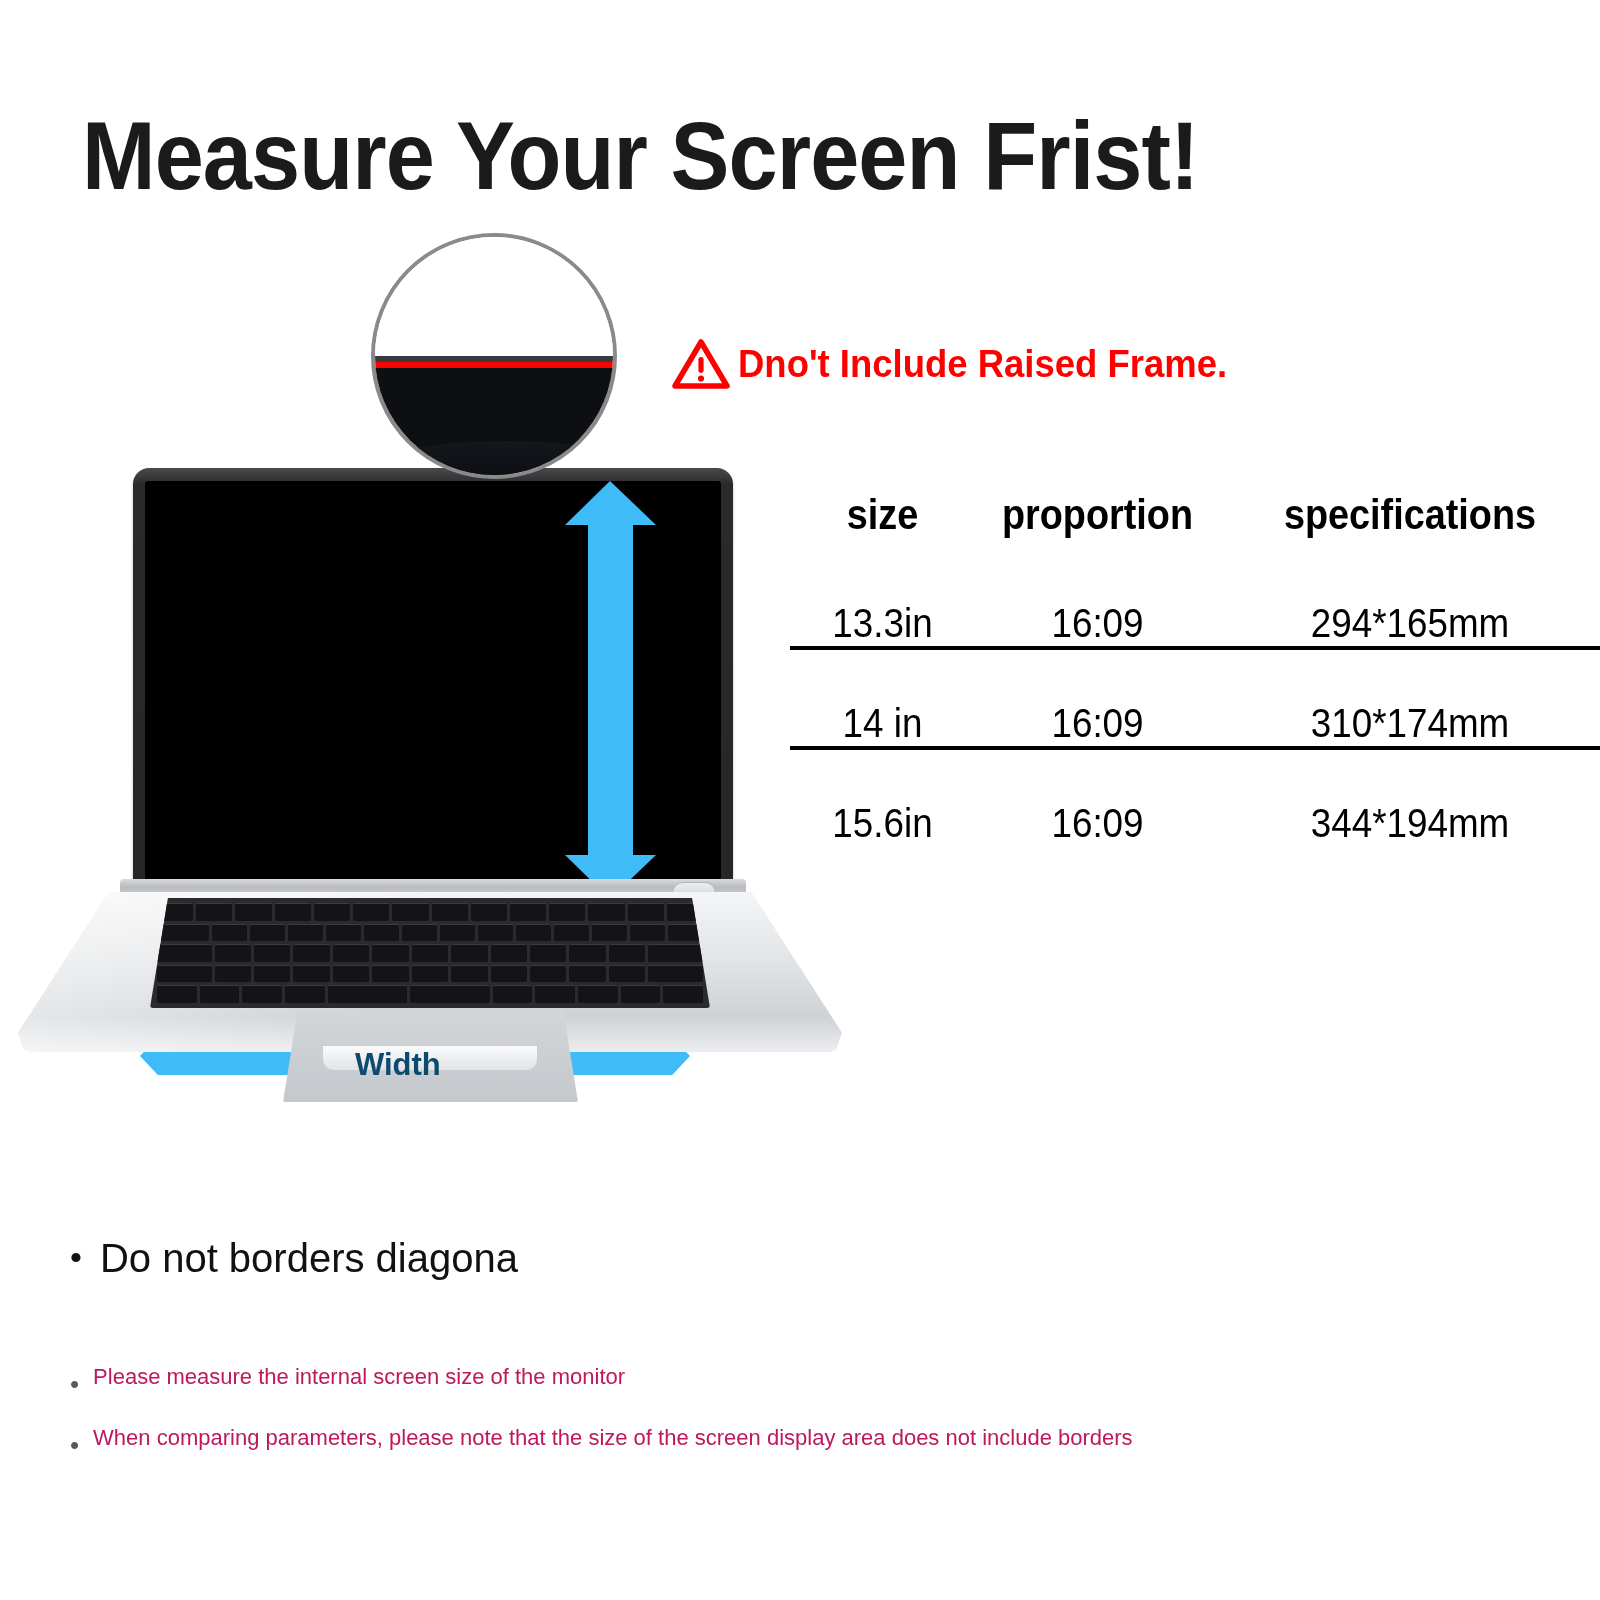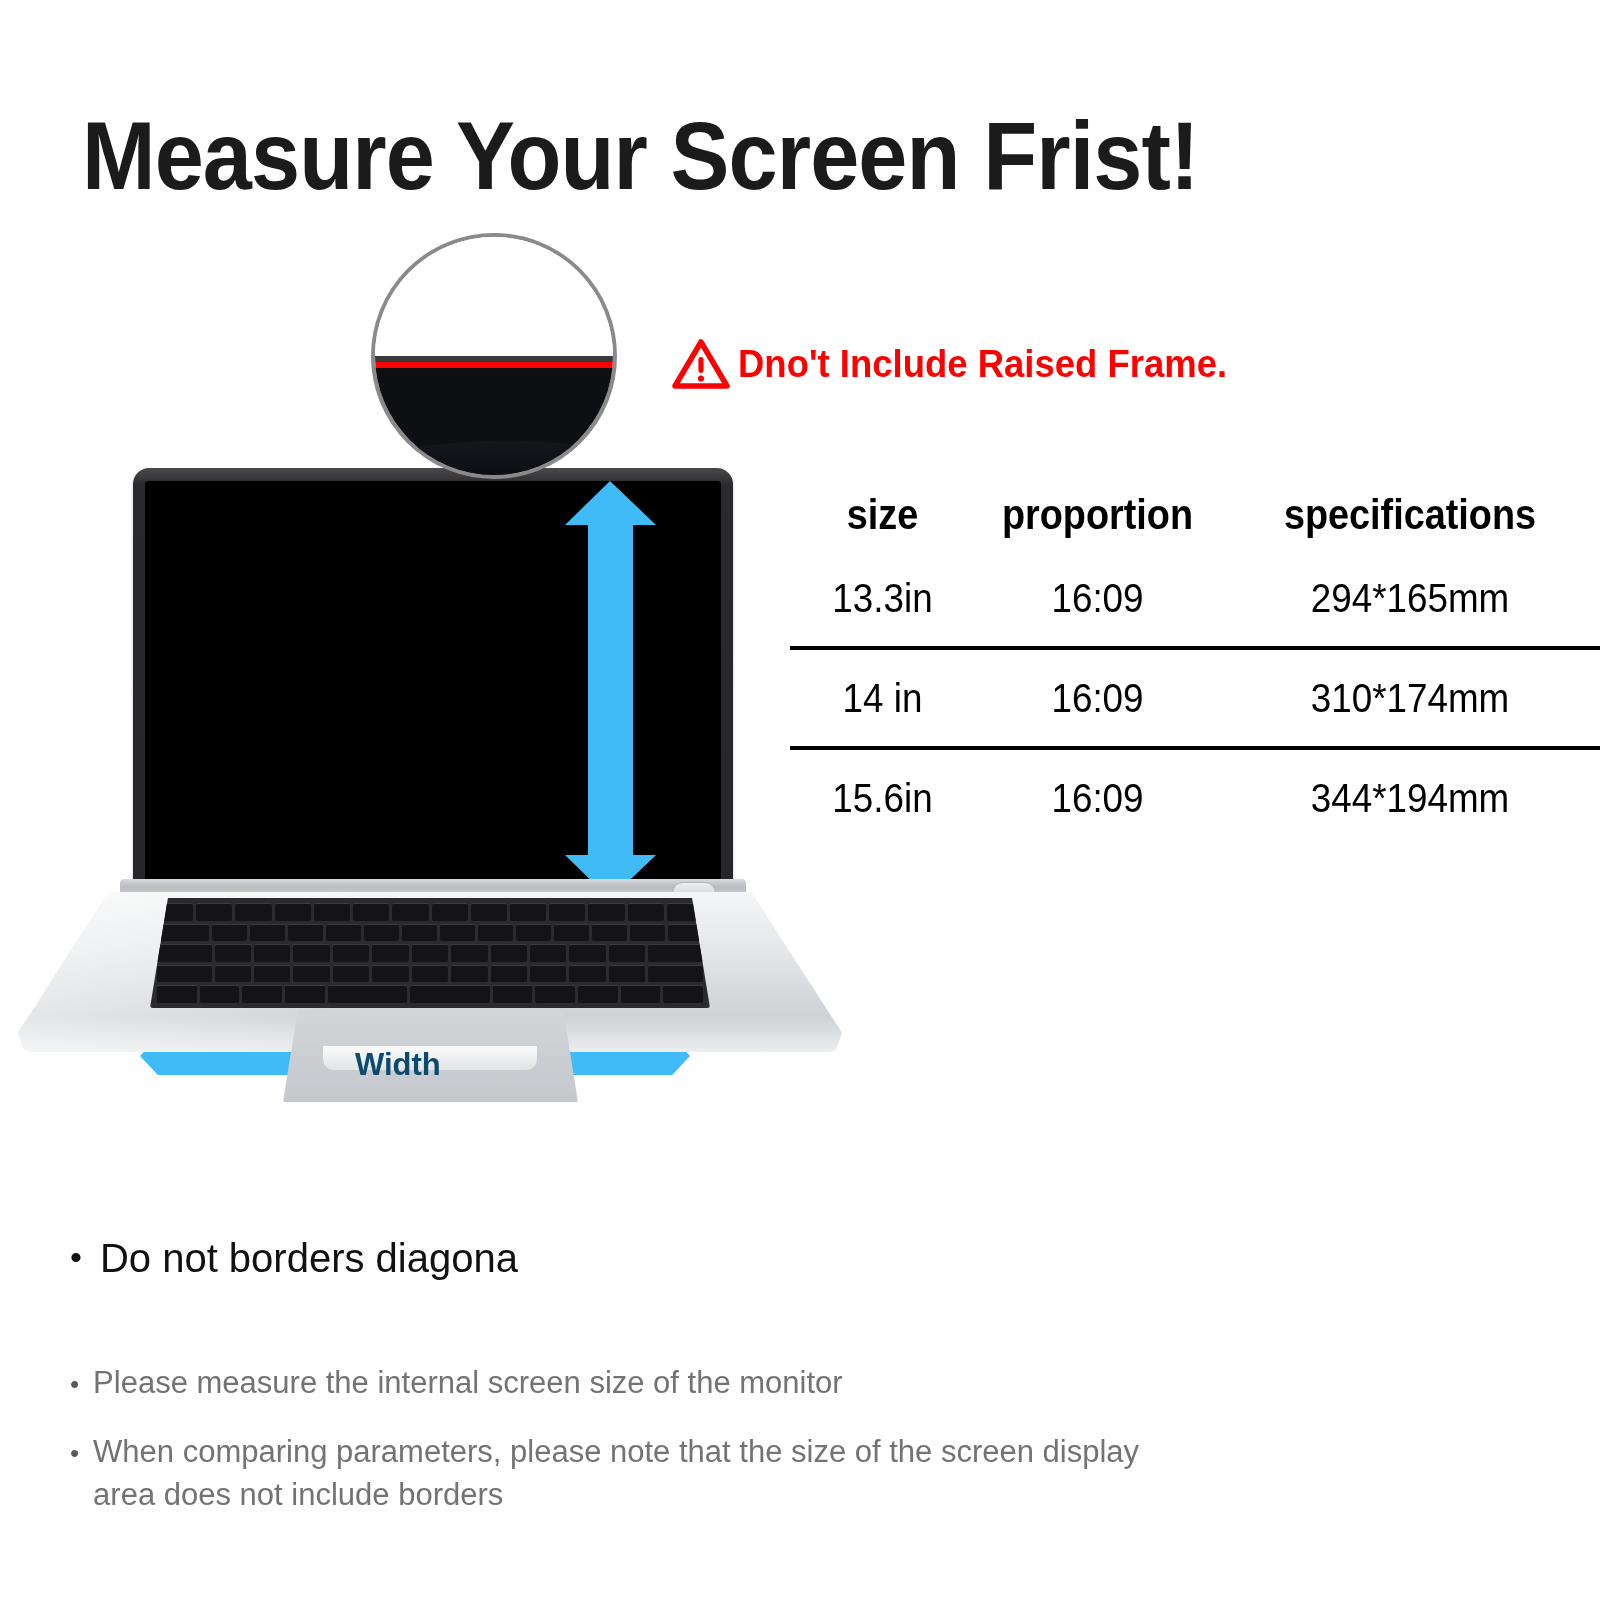--- a/index.html
+++ b/index.html
@@ -117,34 +117,34 @@
   
   .spec{position:absolute;left:790px;top:480px;width:810px;}
   .spec-head{display:flex;align-items:center;height:70px;}
   .spec-head > div{
     font-size:42px;font-weight:bold;color:#000;text-align:center;
     transform:scaleX(0.9);
   }
   .c1{width:185px;}
   .c2{width:245px;}
   .c3{width:380px;}
-  .spec-row{display:flex;align-items:center;height:96px;}
+  .spec-row{display:flex;align-items:flex-end;height:96px;}
   .spec-row > div{
     font-size:40px;color:#000;text-align:center;transform:scaleX(0.92);
   }
   .rule{height:4px;background:#000;width:810px;}
 
   
   .b-imp{position:absolute;left:70px;top:1228px;display:flex;gap:18px;}
   .dot{font-size:34px;line-height:1;color:#111;padding-top:12px;}
   .b-imp-txt{font-size:40px;line-height:1.5;color:#111;}
   .b-gray{position:absolute;left:70px;top:1362px;width:1100px;}
   .b-gray-row{display:flex;gap:14px;margin-bottom:26px;}
   .dot-s{font-size:26px;line-height:1;color:#595959;padding-top:9px;}
-  .b-gray-txt{font-size:31px;line-height:1.38;color:#737373;}
+  .b-gray-txt{font-size:22px;line-height:1.38;color:#be185d;}
 </style>
 </head>
 <body>
 
 <div class="page">
 
   <div class="title">Measure Your Screen Frist!</div>
 
   <div class="warn">
     <span class="warn-icon">

